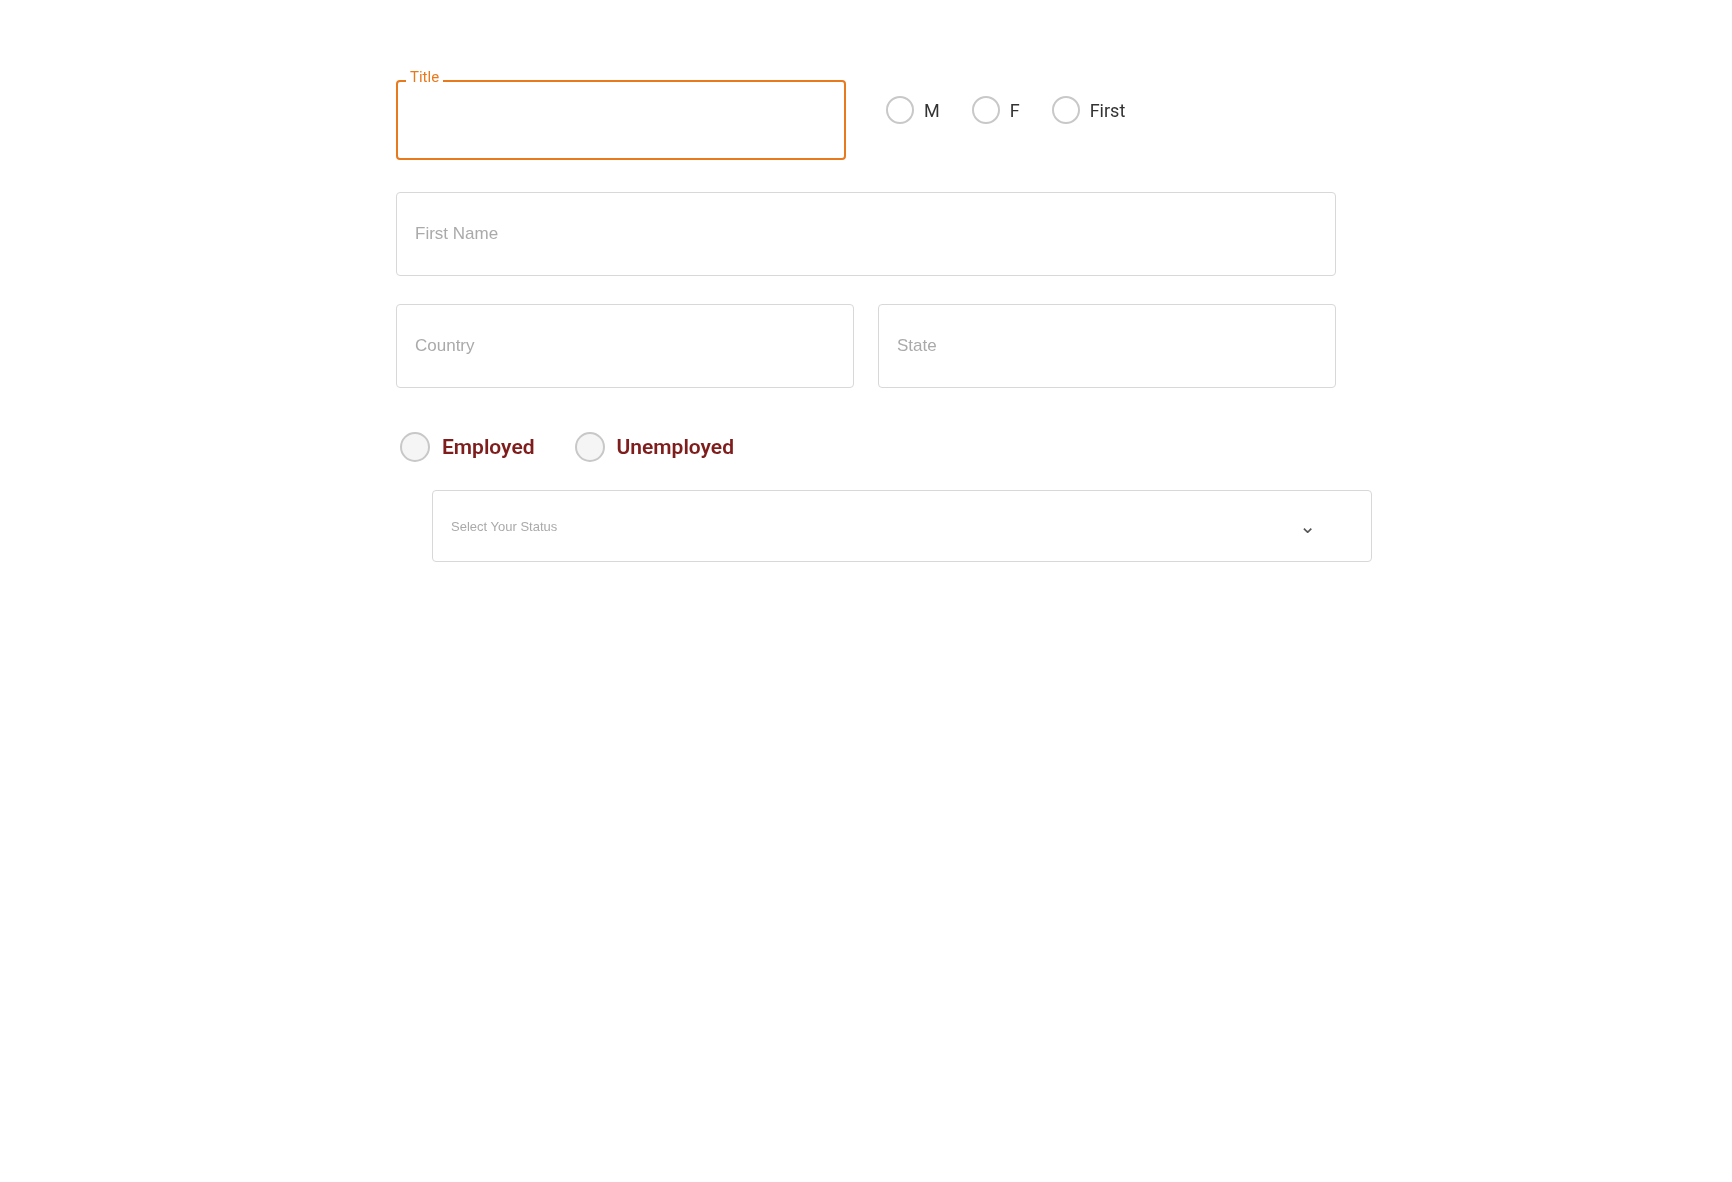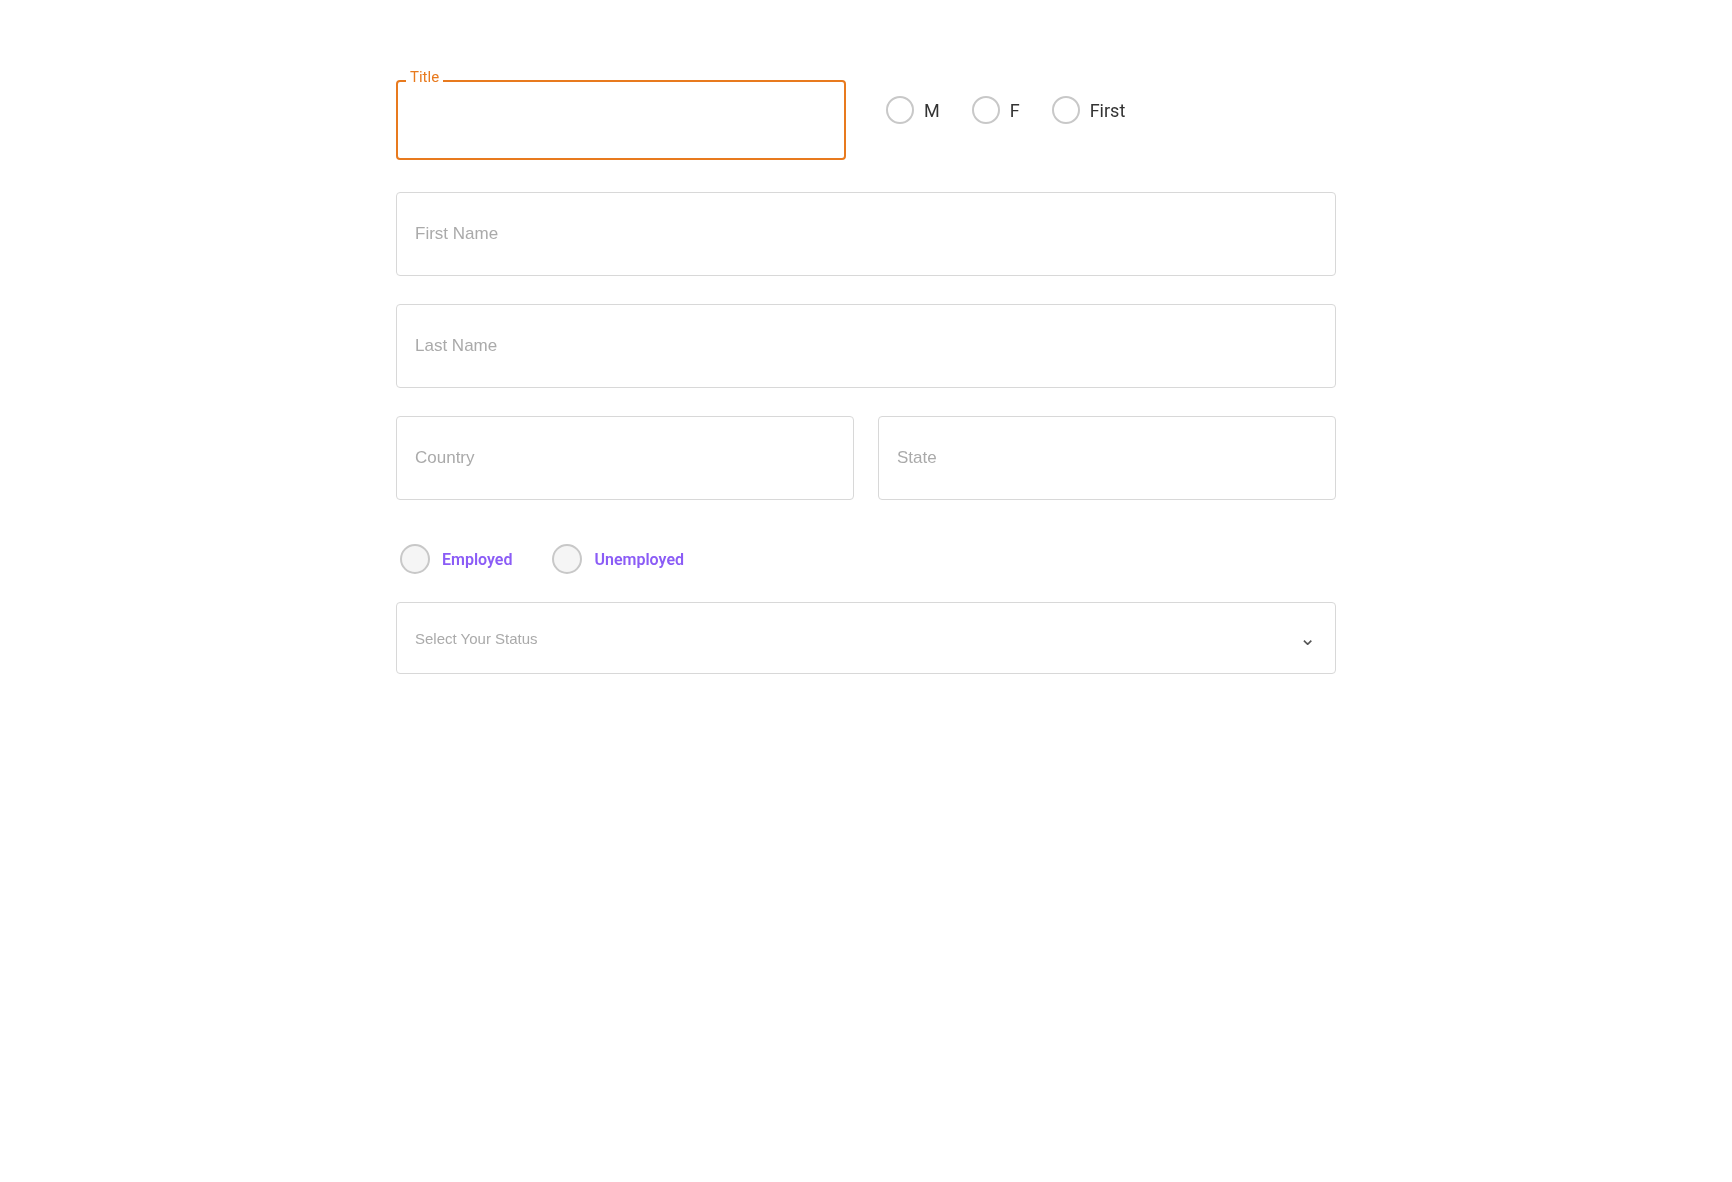--- a/index.html
+++ b/index.html
@@ -149,45 +149,46 @@
     .employment-radio-circle {
       width: 30px;
       height: 30px;
       border-radius: 50%;
       border: 2px solid #c8c8c8;
       background: #f5f5f5;
       flex-shrink: 0;
     }
 
     .employment-label {
-      font-size: 16px;
+      font-size: 21px;
       font-weight: 600;
-      color: #8b5cf6;
+      color: #7f1d1d;
     }
 
     
     .select-wrapper {
       position: relative;
       width: 100%;
       margin-bottom: 28px;
     }
 
     .select-field {
       width: 100%;
       height: 72px;
       border: 1.5px solid #d8d8d8;
       border-radius: 4px;
       padding: 12px 18px;
-      font-size: 15px;
+      font-size: 13px;
       color: #aaa;
       background: #fff;
       appearance: none;
       -webkit-appearance: none;
       outline: none;
       cursor: pointer;
+      margin-left: 36px;
     }
 
     .chevron-icon {
       position: absolute;
       right: 20px;
       top: 50%;
       transform: translateY(-50%);
       pointer-events: none;
       font-size: 20px;
       color: #555;
@@ -217,23 +218,20 @@
         <span class="radio-circle"></span>
         <span class="radio-label">First</span>
       </label>
     </div>
   </div>
 
   <div class="full-row">
     <input type="text" class="input-field" placeholder="First Name" style="">
   </div>
 
-  <div class="full-row">
-    <input type="text" class="input-field" placeholder="Last Name" style="">
-  </div>
 
 
   <div class="half-row">
     <input type="text" class="input-field" placeholder="Country" style="">
     <input type="text" class="input-field" placeholder="State" style="">
   </div>
 
   <div class="employment-row">
     <label class="employment-item">
       <span class="employment-radio-circle"></span>

